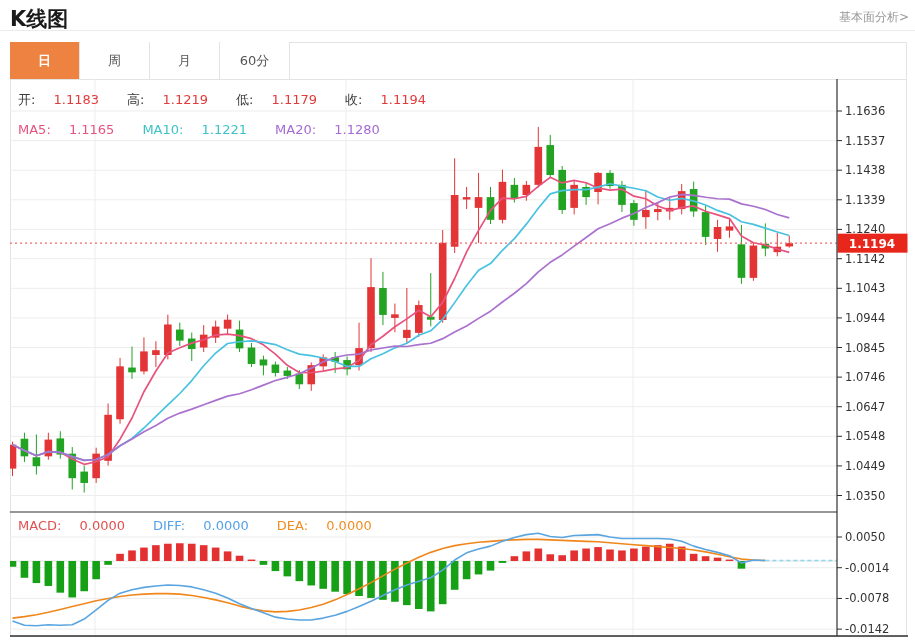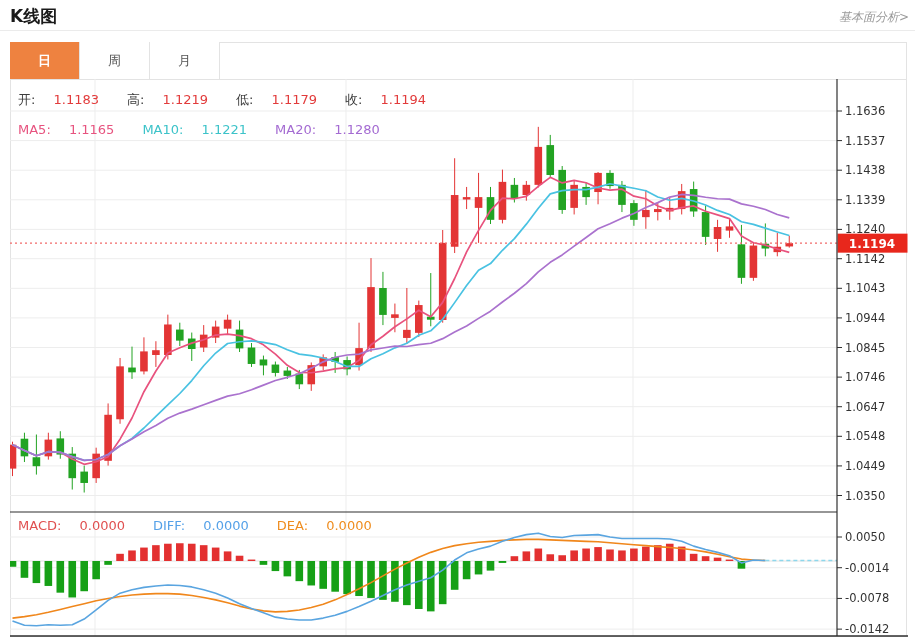--- a/index.html
+++ b/index.html
@@ -1,18 +1,18 @@
 <!DOCTYPE html>
 <html><head>
 <meta charset="utf-8">
 <style>
   html,body{margin:0;padding:0;background:#fff;}
   body{width:915px;height:641px;position:relative;font-family:"DejaVu Sans","Liberation Sans",sans-serif;overflow:hidden;}
-  .hdr-title{position:absolute;left:10px;top:5px;font-size:17px;font-weight:bold;color:#1a1a1a;}
-  .hdr-link{position:absolute;right:6px;top:9px;font-size:12px;color:#999;text-decoration:none;cursor:pointer;font-style:italic;}
+  .hdr-title{position:absolute;left:10px;top:5px;font-size:21px;font-weight:bold;color:#1a1a1a;}
+  .hdr-link{position:absolute;right:6px;top:9px;font-size:12px;color:#999;text-decoration:none;cursor:pointer;}
   .hdr-divider{position:absolute;left:0;top:30px;width:915px;height:0;border-top:1px solid #ebebeb;}
   .widget-box{position:absolute;left:10px;top:42px;width:897px;height:595px;border:1px solid #e3e3e3;box-sizing:border-box;background:#fff;}
   .tabbar{position:absolute;left:10px;top:42px;width:897px;height:37px;display:flex;}
   .tab{width:70px;height:37px;line-height:37px;text-align:center;font-size:13px;color:#555;background:#fff;border-right:1px solid #e3e3e3;box-sizing:border-box;cursor:pointer;}
   .tab.active{background:#ee8240;color:#fff;font-weight:bold;}
   .tab-underline{position:absolute;left:10px;top:79px;width:897px;height:0;border-top:1px solid #e3e3e3;}
   .chart-wrap{position:absolute;left:10px;top:79px;width:898px;height:559px;}
   .legend{position:absolute;left:8px;font-size:13px;white-space:nowrap;pointer-events:none;}
   .legend span{margin-right:14px;}
   .legend .lbl{color:#3c3c3c;}
@@ -27,20 +27,21 @@
 
 <div class="hdr-title">K线图</div>
 <a class="hdr-link">基本面分析&gt;</a>
 <div class="hdr-divider"></div>
 
 <div class="widget-box"></div>
 <div class="tabbar" id="tabbar">
     <div class="tab active" style="background: rgb(238, 130, 64);">日</div>
     <div class="tab">周</div>
     <div class="tab">月</div>
+    <div class="tab">60分</div>
   </div>
 <div class="tab-underline"></div>
 
 <div class="chart-wrap">
   <svg id="chart-svg" width="898" height="559" viewBox="0 0 898 559">
       <line x1="0" y1="32" x2="827" y2="32" stroke="#ededed" stroke-width="1"></line>
       <line x1="0" y1="61.601000000000056" x2="827" y2="61.601000000000056" stroke="#ededed" stroke-width="1"></line>
       <line x1="0" y1="91.20200000000011" x2="827" y2="91.20200000000011" stroke="#ededed" stroke-width="1"></line>
       <line x1="0" y1="120.80300000000018" x2="827" y2="120.80300000000018" stroke="#ededed" stroke-width="1"></line>
       <line x1="0" y1="150.40399999999957" x2="827" y2="150.40399999999957" stroke="#ededed" stroke-width="1"></line>

